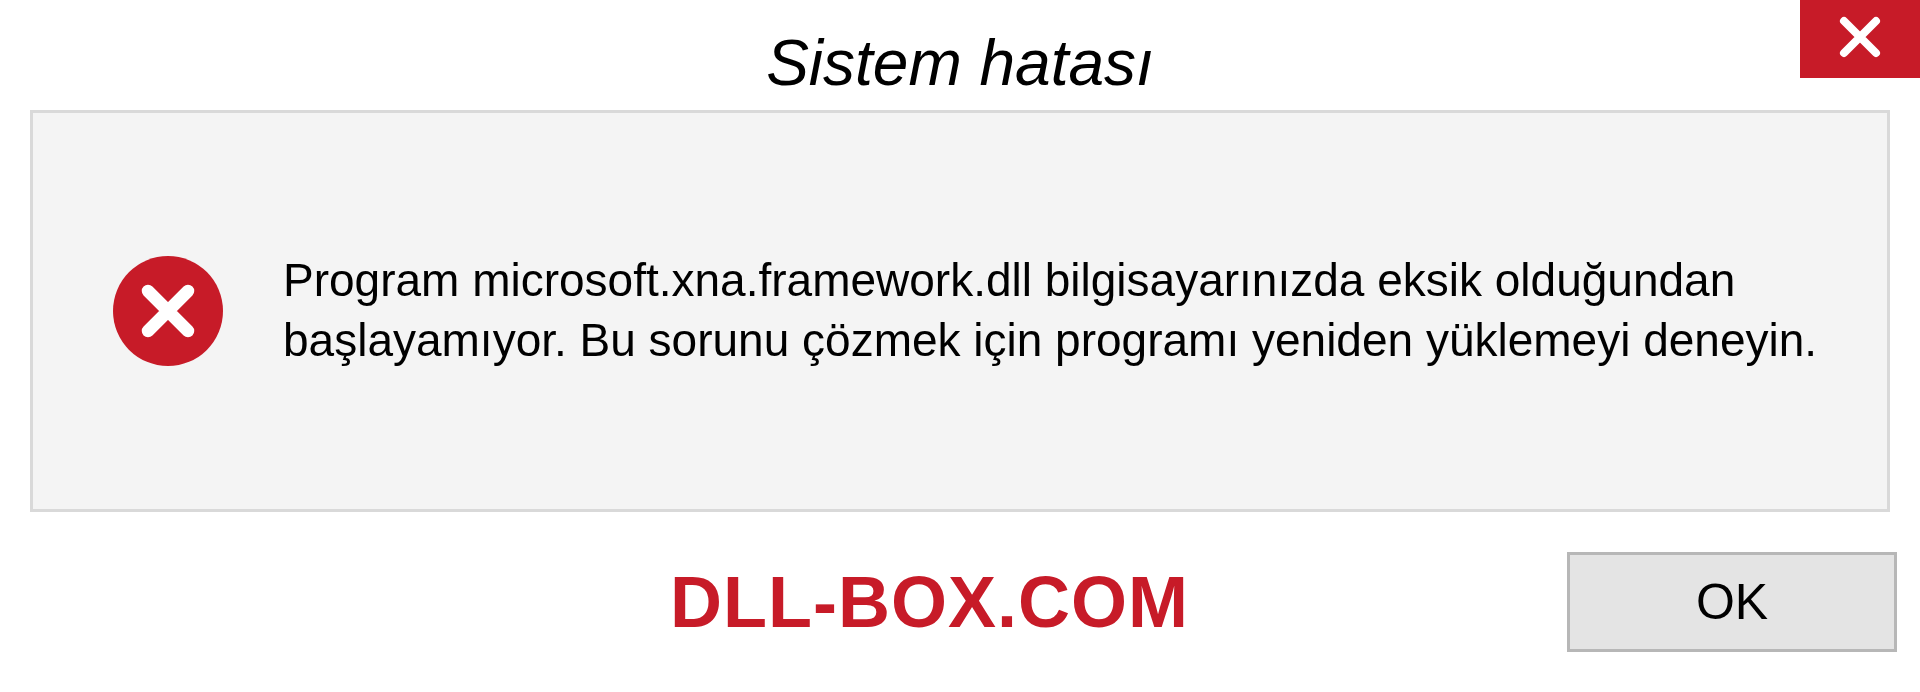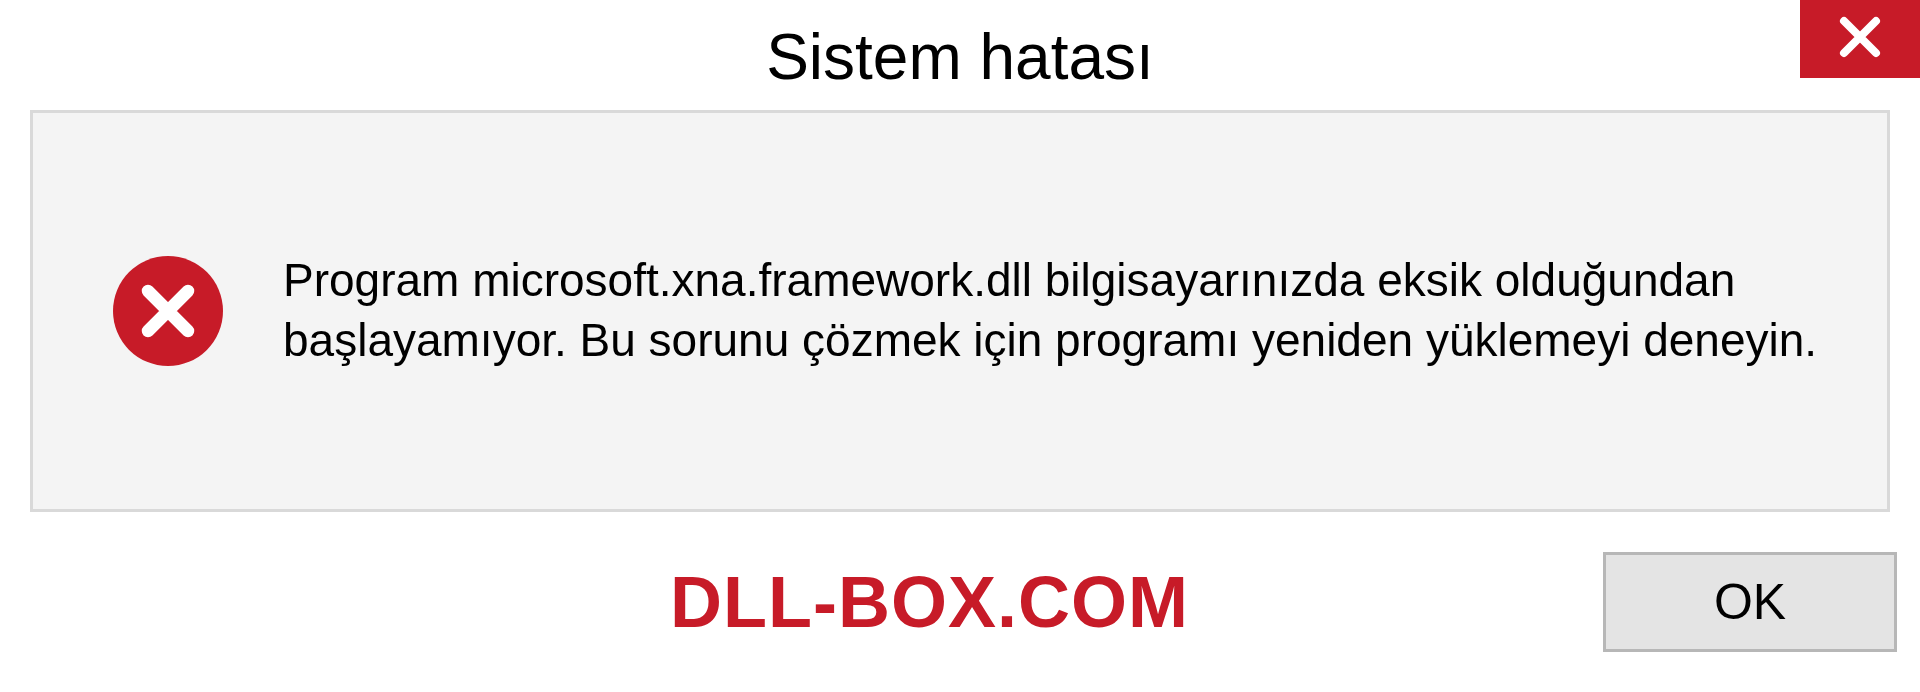--- a/index.html
+++ b/index.html
@@ -9,25 +9,26 @@
     }
     body {
       width: 1920px;
       height: 692px;
       background: #ffffff;
       font-family: "Segoe UI", Arial, sans-serif;
       position: relative;
     }
     .titlebar {
       display: flex;
-      align-items: center;
+      align-items: flex-end;
       justify-content: center;
       height: 100px;
       position: relative;
       padding-top: 14px;
+      font-style: italic;
     }
     .title-text {
       font-size: 64px;
       font-weight: 400;
       color: #000000;
       text-align: center;
     }
     .close-btn {
       position: absolute;
       top: 0;
@@ -87,21 +88,21 @@
     }
     .watermark {
       font-size: 72px;
       font-weight: 800;
       color: #c71b28;
       letter-spacing: 1px;
       font-family: Arial, sans-serif;
       margin-left: 640px;
     }
     .ok-btn {
-      width: 294px;
+      width: 330px;
       height: 100px;
       background: #e4e4e4;
       border: 3px solid #b7b7b7;
       font-size: 50px;
       color: #000000;
       display: flex;
       align-items: center;
       justify-content: center;
       cursor: pointer;
       font-family: "Segoe UI", Arial, sans-serif;

